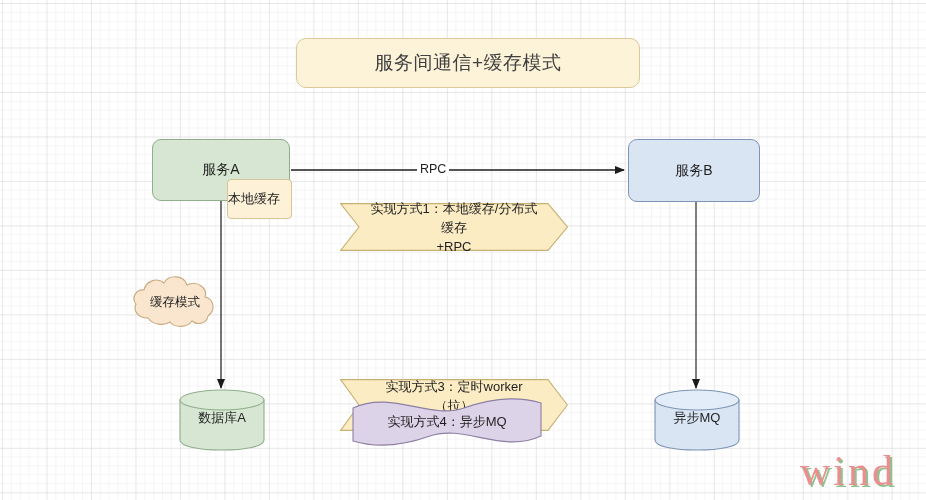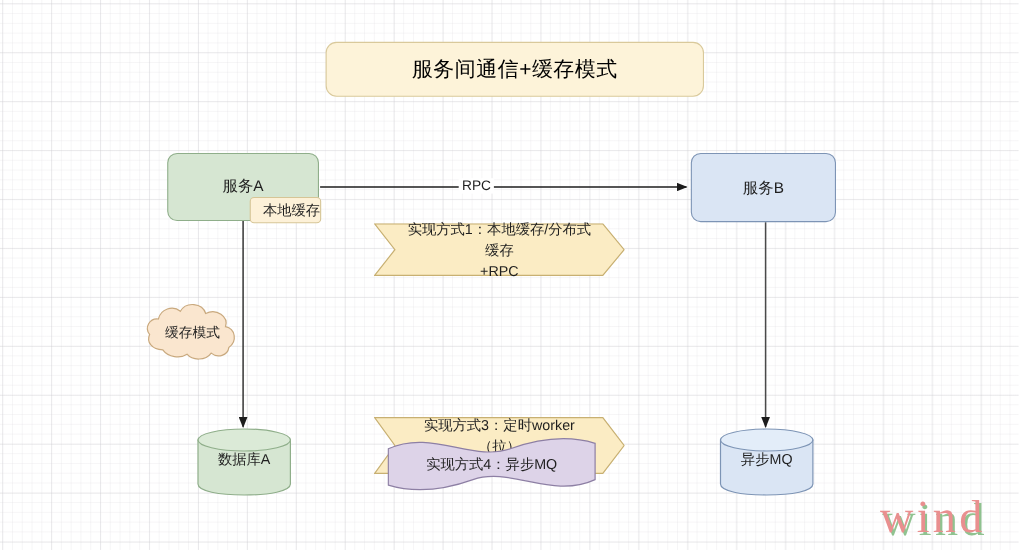--- a/index.html
+++ b/index.html
@@ -43,21 +43,21 @@
     background: #fdf3d9;
     border: 1px solid #d9c99b;
     border-radius: 10px;
     display: flex;
     align-items: center;
     justify-content: center;
     box-sizing: border-box;
   }
   .title-text {
     font-size: 19px;
-    color: #000000;
+    color: #404040;
     letter-spacing: 0.5px;
     font-weight: 400;
   }
 
   
   .service-box {
     position: absolute;
     box-sizing: border-box;
     border-radius: 9px;
     display: flex;
@@ -82,27 +82,27 @@
     background: #dae5f4;
     border: 1px solid #7d94b5;
   }
 
   
   .cache-badge {
     position: absolute;
     left: 227px;
     top: 179px;
     width: 65px;
-    height: 24px;
+    height: 40px;
     background: #fdf1d8;
     border: 1px solid #d6c596;
     border-radius: 4px;
     display: flex;
     align-items: center;
-    justify-content: flex-end;
+    justify-content: flex-start;
     font-size: 13px;
     color: #1f1f1f;
     box-sizing: border-box;
   }
 
   
   #edges {
     position: absolute;
     left: 0;
     top: 0;

